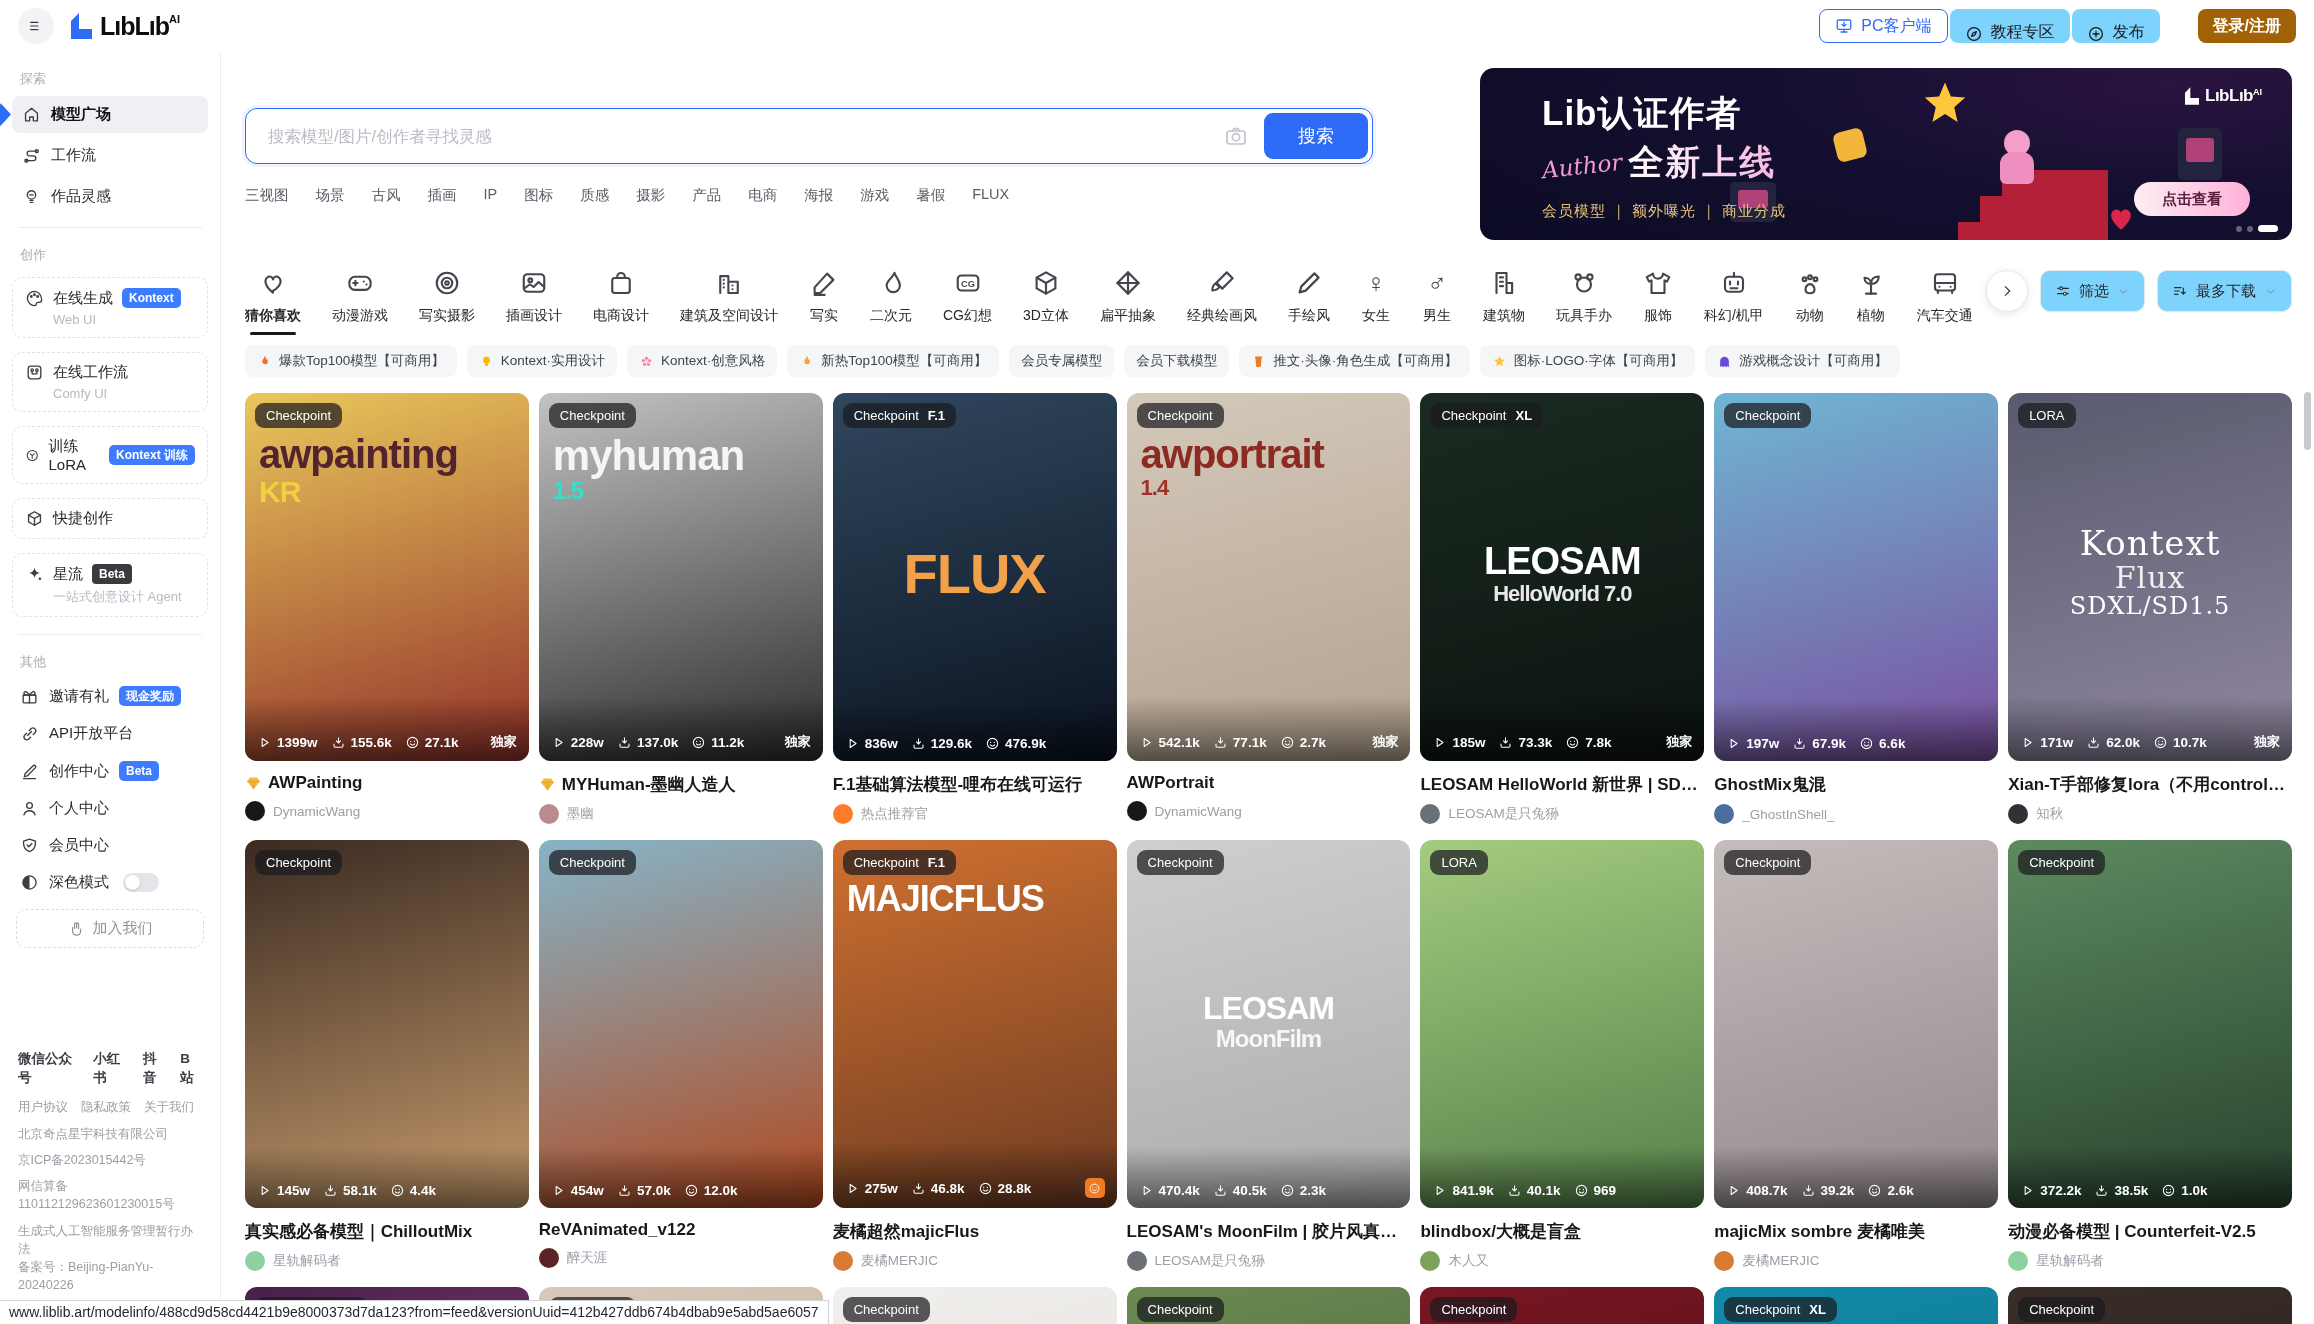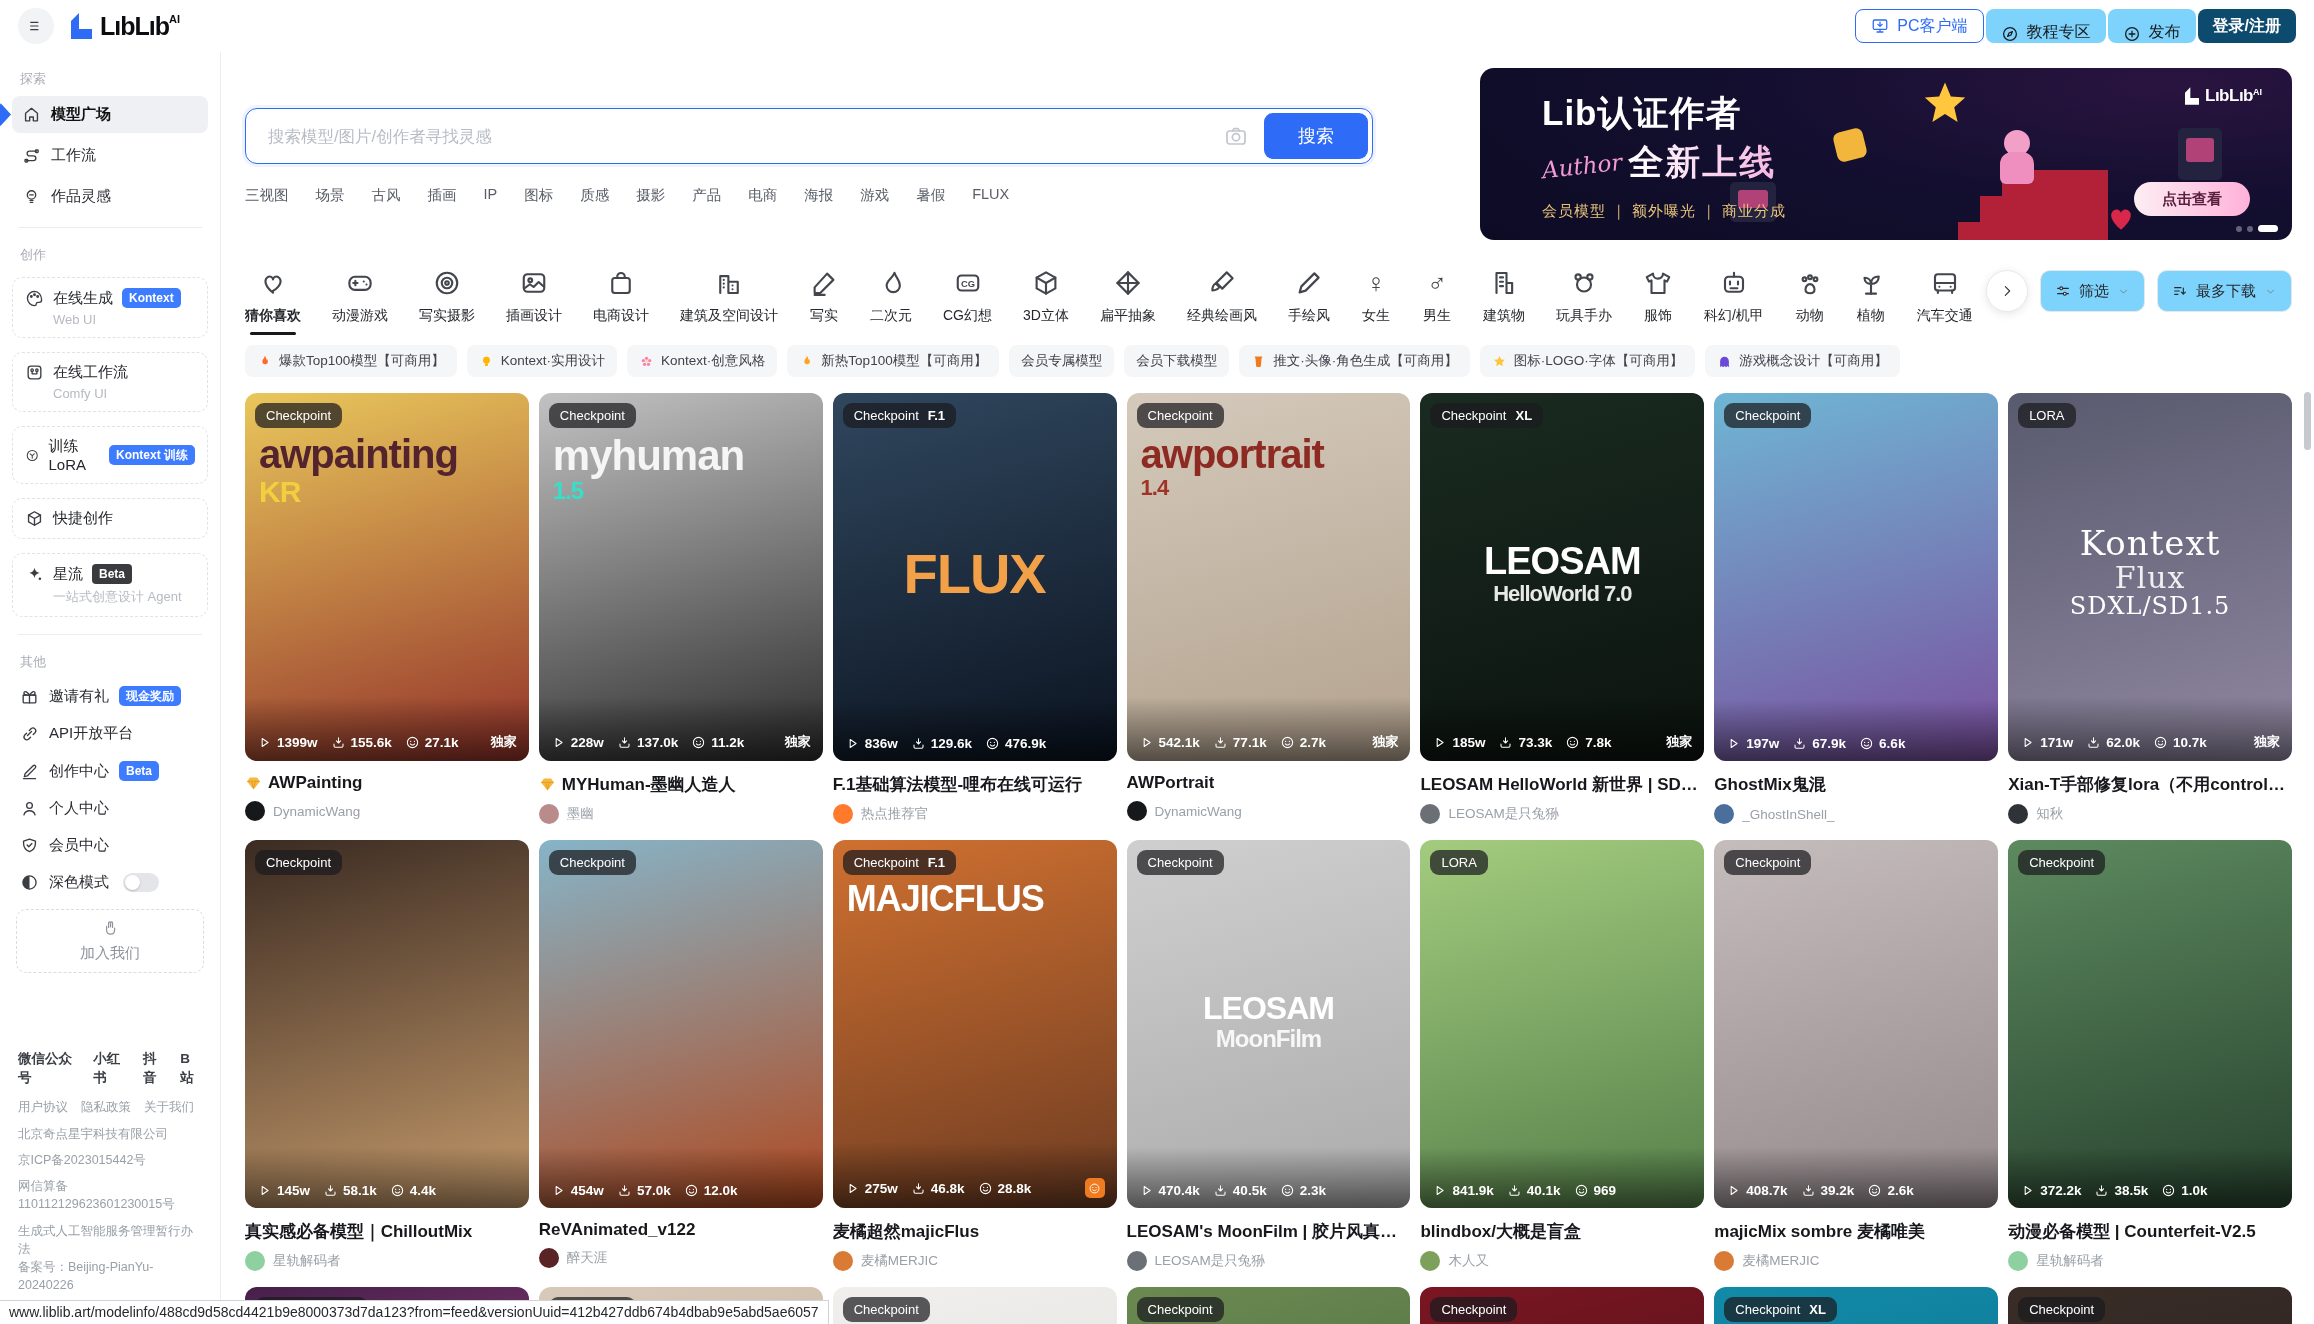--- a/index.html
+++ b/index.html
@@ -14,42 +14,42 @@
   .burger .i{width:16px;height:16px;}
   .logo{display:flex;align-items:flex-start;margin-left:14px;cursor:pointer;}
   .logo-mark{width:27px;height:30px;margin-right:5px;}
   .logo-text{font-weight:800;font-size:25px;letter-spacing:-1px;color:#0c0d10;line-height:30px;}
   .logo-sup{font-weight:800;font-size:11px;margin-top:2px;color:#0c0d10;}
   .header-right{margin-left:auto;display:flex;align-items:center;gap:2px;}
   .hbtn{height:34px;border-radius:8px;display:flex;align-items:center;gap:8px;padding:0 15px;font-size:16px;border:none;cursor:pointer;font-family:inherit;white-space:nowrap;}
   .hbtn .i{width:18px;height:18px;}
   .hbtn.outline{background:#fff;border:1.5px solid #2e6bf6;color:#2e6bf6;}
   .hbtn.gray{background:#7dd3fc;color:#1a1b1e;align-items:flex-end;}
-  .hbtn.primary{background:#0c4a6e;color:#fff;font-weight:bold;}
+  .hbtn.primary{background:#a16207;color:#fff;font-weight:bold;margin-left:36px;}
 
   
   .layout{display:flex;height:1272px;}
   .sidebar{width:220px;min-width:220px;border-right:1px solid #ededf0;padding-top:10px;display:flex;flex-direction:column;position:relative;}
   .side-label{color:#a9adb5;font-size:13px;padding:8px 20px 6px;}
   .side-item{display:flex;align-items:center;gap:10px;margin:2px 12px;padding:9px 10px;border-radius:8px;font-size:15px;color:#2a2c31;cursor:pointer;position:relative;}
   .side-item .i{width:19px;height:19px;color:#3a3d42;}
   .side-item.active{background:#eef0f4;font-weight:bold;color:#111;}
   .arrow-ind{position:absolute;left:-12px;top:50%;transform:translateY(-50%);width:11px;height:24px;background:#2e6bf6;clip-path:polygon(0 0,100% 50%,0 100%);border-radius:2px;}
   .divider{height:1px;background:#ececf0;margin:10px 18px;}
   .dash-card{margin:7px 12px;border:1px dashed #dfe2e8;border-radius:10px;padding:10px 12px;cursor:pointer;}
   .dash-row{display:flex;align-items:center;gap:9px;font-size:15px;color:#26282d;}
   .dash-row .i{width:19px;height:19px;color:#3a3d42;}
   .dash-sub{color:#b6bac2;font-size:13px;margin:4px 0 0 28px;}
   .badge-blue{background:#3d7bff;color:#fff;font-size:12px;line-height:1;padding:4px 7px;border-radius:5px;font-weight:bold;white-space:nowrap;}
   .badge-dark{background:#3a3b3f;color:#fff;font-size:12px;line-height:1;padding:4px 7px;border-radius:4px;font-weight:bold;}
   .other-item{display:flex;align-items:center;gap:10px;padding:9px 20px;font-size:15px;color:#2a2c31;cursor:pointer;}
   .other-item .i{width:19px;height:19px;color:#3a3d42;}
   .toggle{width:36px;height:19px;border-radius:10px;background:#e3e5e9;position:relative;margin-left:4px;cursor:pointer;}
   .toggle::after{content:"";position:absolute;left:2px;top:2px;width:15px;height:15px;border-radius:50%;background:#fff;box-shadow:0 1px 2px rgba(0,0,0,.2);}
-  .join-box{margin:8px 16px 10px;border:1px dashed #d9dce2;border-radius:10px;padding:9px;display:flex;align-items:center;justify-content:center;gap:8px;color:#8f949c;font-size:15px;cursor:pointer;flex-direction:column;}
+  .join-box{margin:8px 16px 10px;border:1px dashed #d9dce2;border-radius:10px;padding:9px;display:flex;align-items:center;justify-content:center;gap:8px;color:#8f949c;font-size:15px;cursor:pointer;}
   .join-box .i{width:17px;height:17px;}
   .side-footer{margin-top:auto;padding:0 18px 30px;font-size:12.5px;color:#9aa0a8;line-height:1.45;}
   .social-row{display:flex;gap:12px;color:#3c3f45;font-weight:bold;font-size:13.5px;margin-bottom:10px;}
   .social-row span{cursor:pointer;}
   .flinks{display:flex;gap:13px;margin-bottom:9px;}
   .flinks span{cursor:pointer;}
   .frow{margin-bottom:8px;}
 
   
   .main{flex:1;min-width:0;padding:0 22px 0 24px;position:relative;overflow:hidden;}

